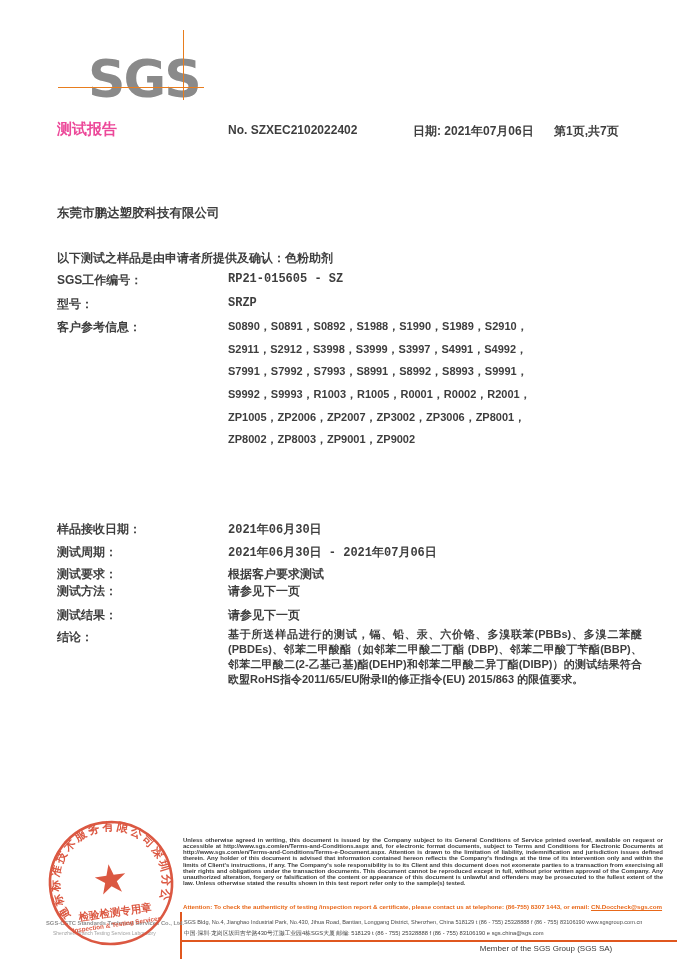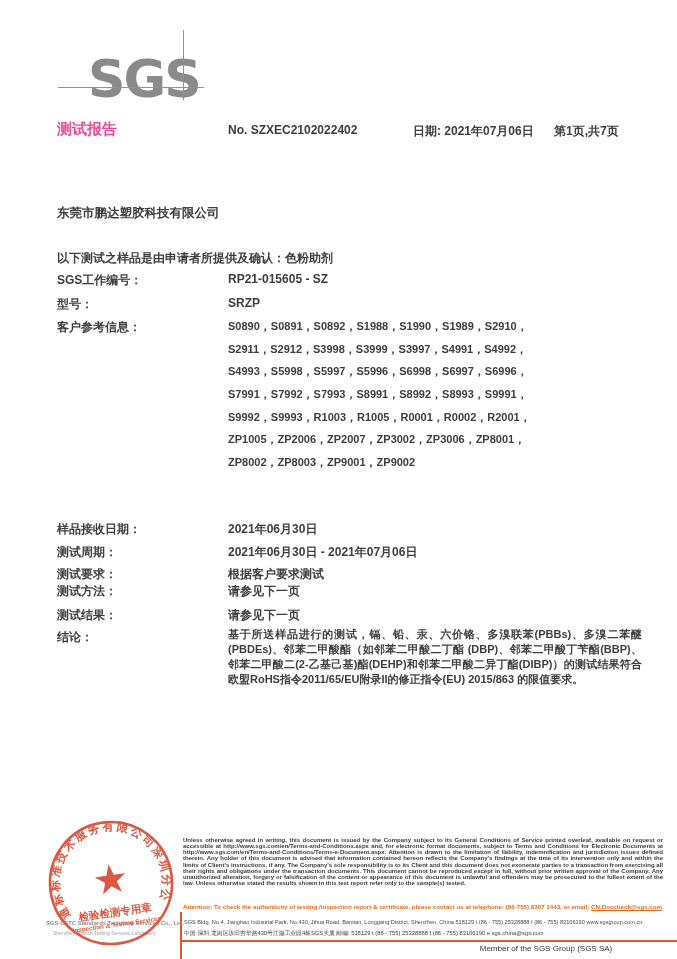--- a/index.html
+++ b/index.html
@@ -21,21 +21,21 @@
   
   .hdr-title { position:absolute; left:57px; top:120px; font-size:15px; font-weight:bold; color:#ec4899; }
   .hdr-no    { position:absolute; left:228px; top:123px; font-size:12px; font-weight:bold; }
   .hdr-date  { position:absolute; left:413px; top:123px; font-size:12px; font-weight:bold; }
   .hdr-page  { position:absolute; left:554px; top:123px; font-size:12px; font-weight:bold; }
   .applicant-name { position:absolute; left:57px; top:162px; font-size:12.5px; font-weight:bold;margin-top:43px; }
   .applicant-addr { position:absolute; left:57px; top:187px; font-size:12.5px; font-weight:bold; }
   
   .sample-desc { position:absolute; left:57px; top:250px; font-size:12px; font-weight:bold; }
   .row { position:absolute; left:57px; font-size:12px; font-weight:bold; width:600px; }
-  .row .val { position:absolute; left:171px; top:0; white-space:nowrap; }
+  .row .val { position:absolute; left:171px; top:0; white-space:nowrap;font-family:Liberation Mono, monospace; }
   .ref-lines { position:absolute; left:228px; top:319px; font-size:11px; font-weight:bold; }
   .ref-lines div { height:22.7px; line-height:14px; word-spacing:2px; white-space:nowrap; }
   .conclusion-text {
     position:absolute; left:228px; top:627px; width:414px;
     font-size:11px; font-weight:bold; line-height:15px; text-align:justify;
   }
   
   .legal {
     position:absolute; left:183px; top:837px; width:480px;
     font-size:6px; line-height:6.15px; color:#3c3c3c; text-align:justify;
@@ -80,21 +80,20 @@
   <div class="row" style="top:296px">
     <span>型号：</span>
     <span class="val">SRZP</span>
   </div>
   <div class="row" style="top:319px">
     <span>客户参考信息：</span>
   </div>
   <div class="ref-lines">
     <div>S0890，S0891，S0892，S1988，S1990，S1989，S2910，</div>
     <div>S2911，S2912，S3998，S3999，S3997，S4991，S4992，</div>
-    <div>S4993，S5998，S5997，S5996，S6998，S6997，S6996，</div>
     <div>S7991，S7992，S7993，S8991，S8992，S8993，S9991，</div>
     <div>S9992，S9993，R1003，R1005，R0001，R0002，R2001，</div>
     <div>ZP1005，ZP2006，ZP2007，ZP3002，ZP3006，ZP8001，</div>
     <div>ZP8002，ZP8003，ZP9001，ZP9002</div>
   </div>
   <div class="row" style="top:521px">
     <span>样品接收日期：</span>
     <span class="val">2021年06月30日</span>
   </div>
   <div class="row" style="top:544px">

